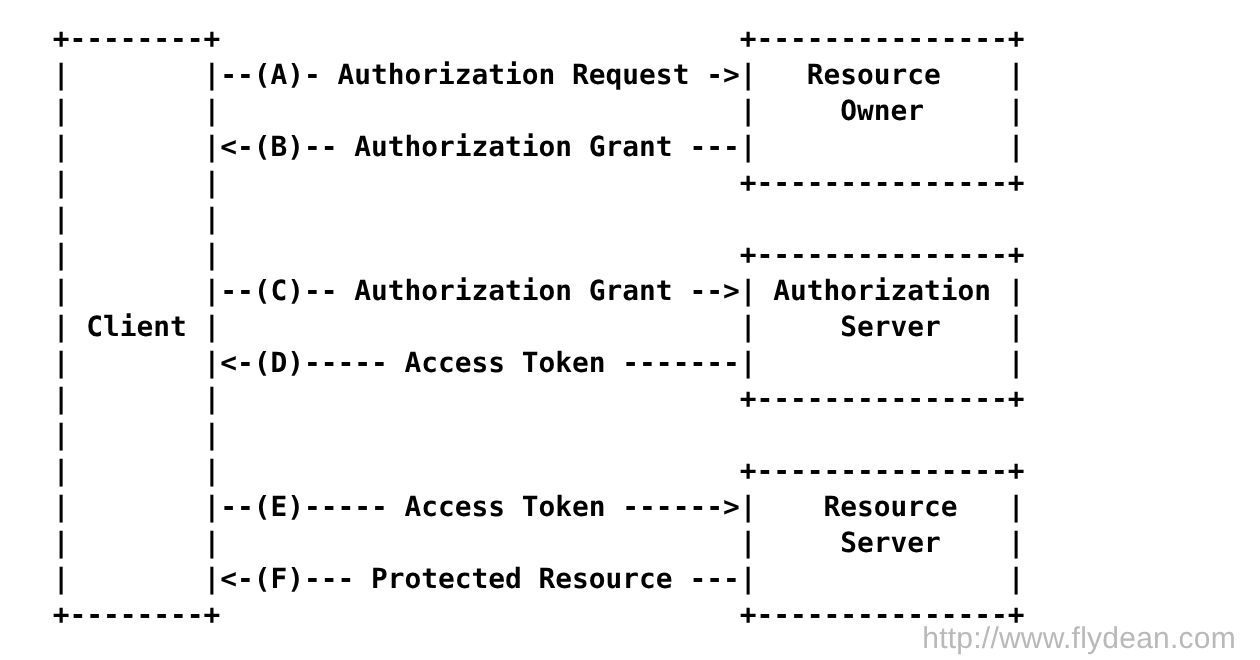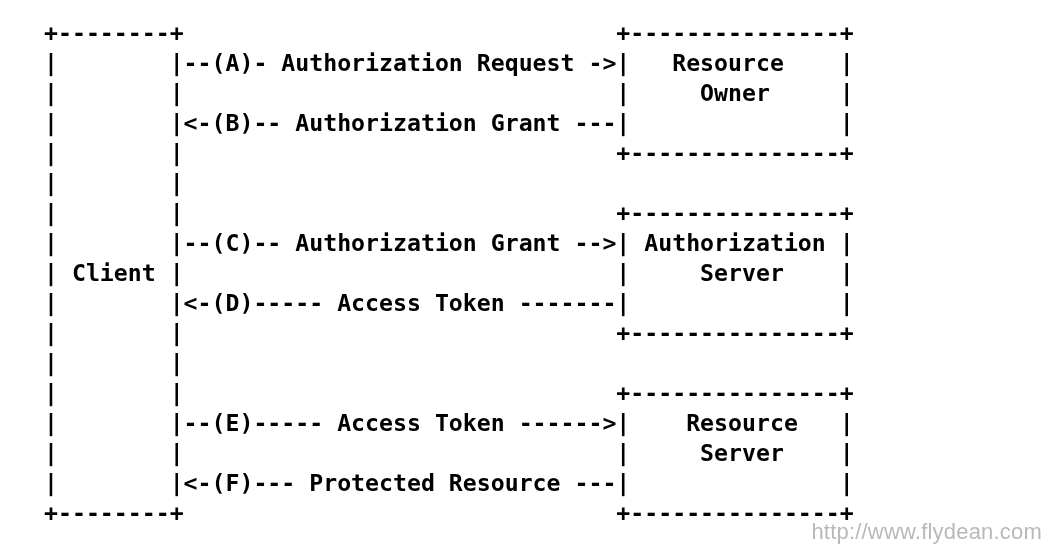--- a/index.html
+++ b/index.html
@@ -26,25 +26,25 @@
     font-size: 23.2px;
     line-height: 30px;
     letter-spacing: 0px;
     color: #000000;
     font-weight: 700;
     white-space: pre;
     -webkit-font-smoothing: none;
   }
   #watermark {
     position: absolute;
-    right: 8px;
+    right: 20px;
     bottom: 4px;
     margin: 0;
     font-family: "Liberation Sans", "DejaVu Sans", sans-serif;
-    font-size: 22px;
+    font-size: 25px;
     line-height: 28px;
     color: #b9b9b9;
     white-space: pre;
     letter-spacing: 0.2px;
   }
 </style>
 </head>
 <body>
 
 <div id="canvas" style="background: rgb(255, 255, 255);">

